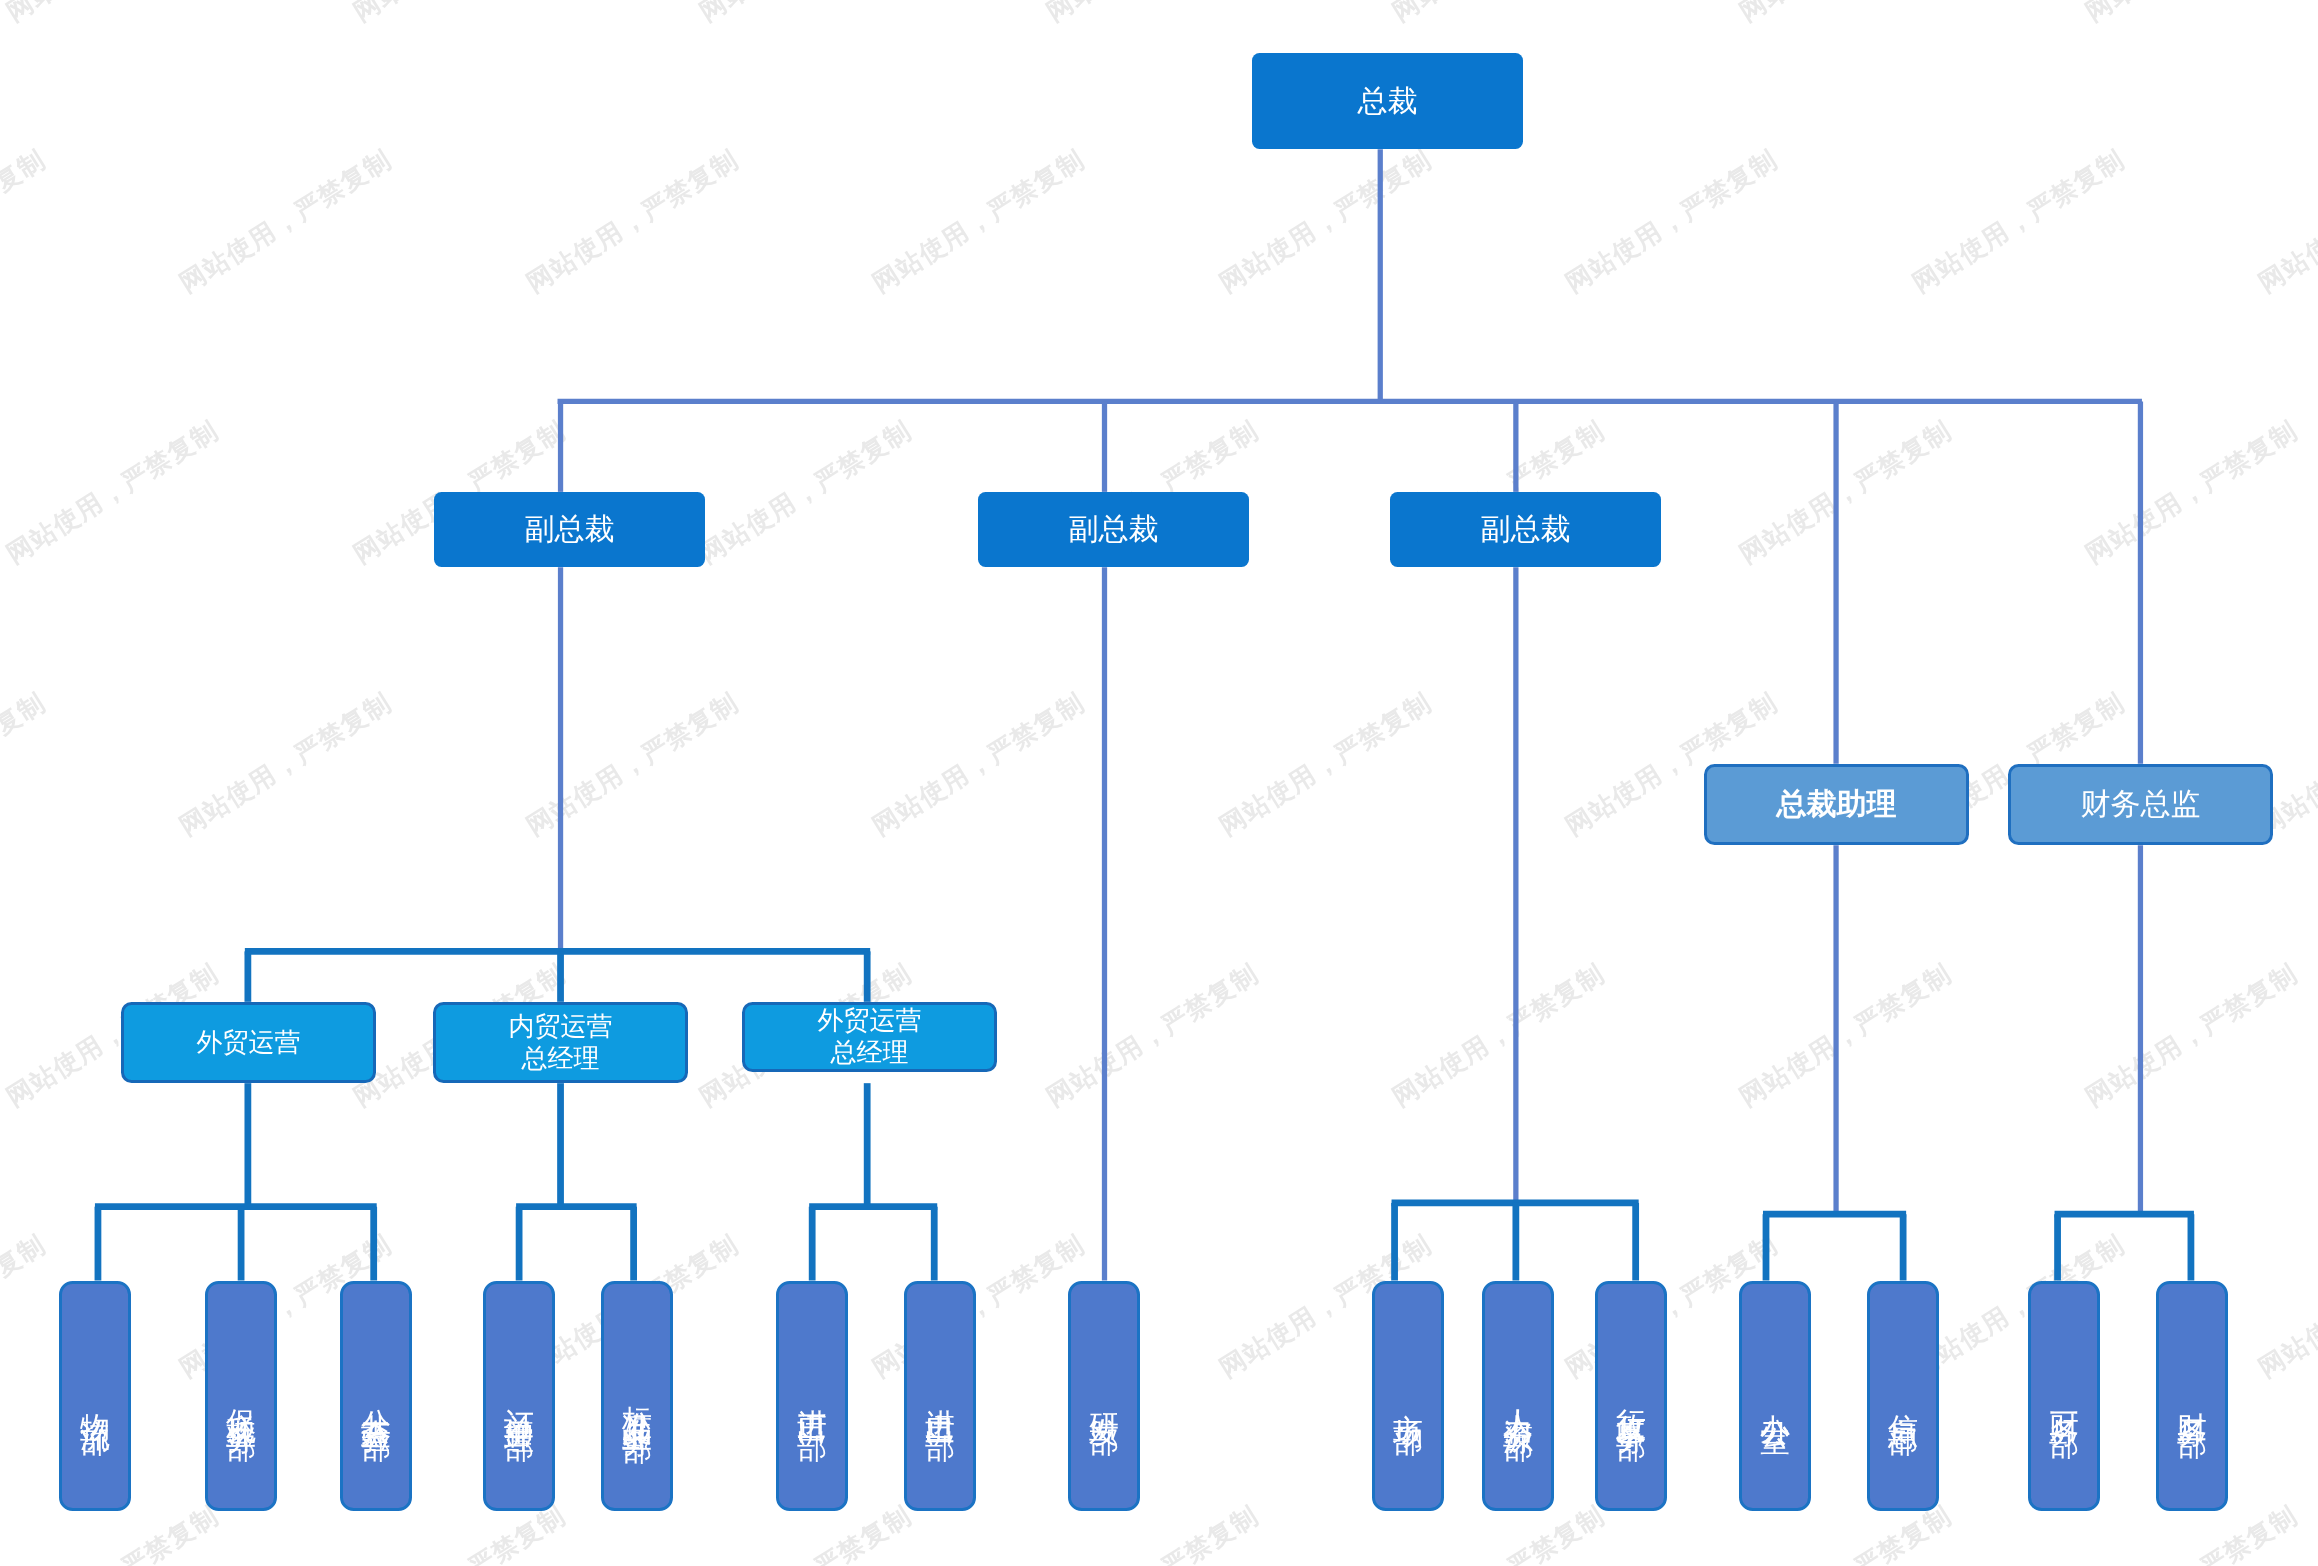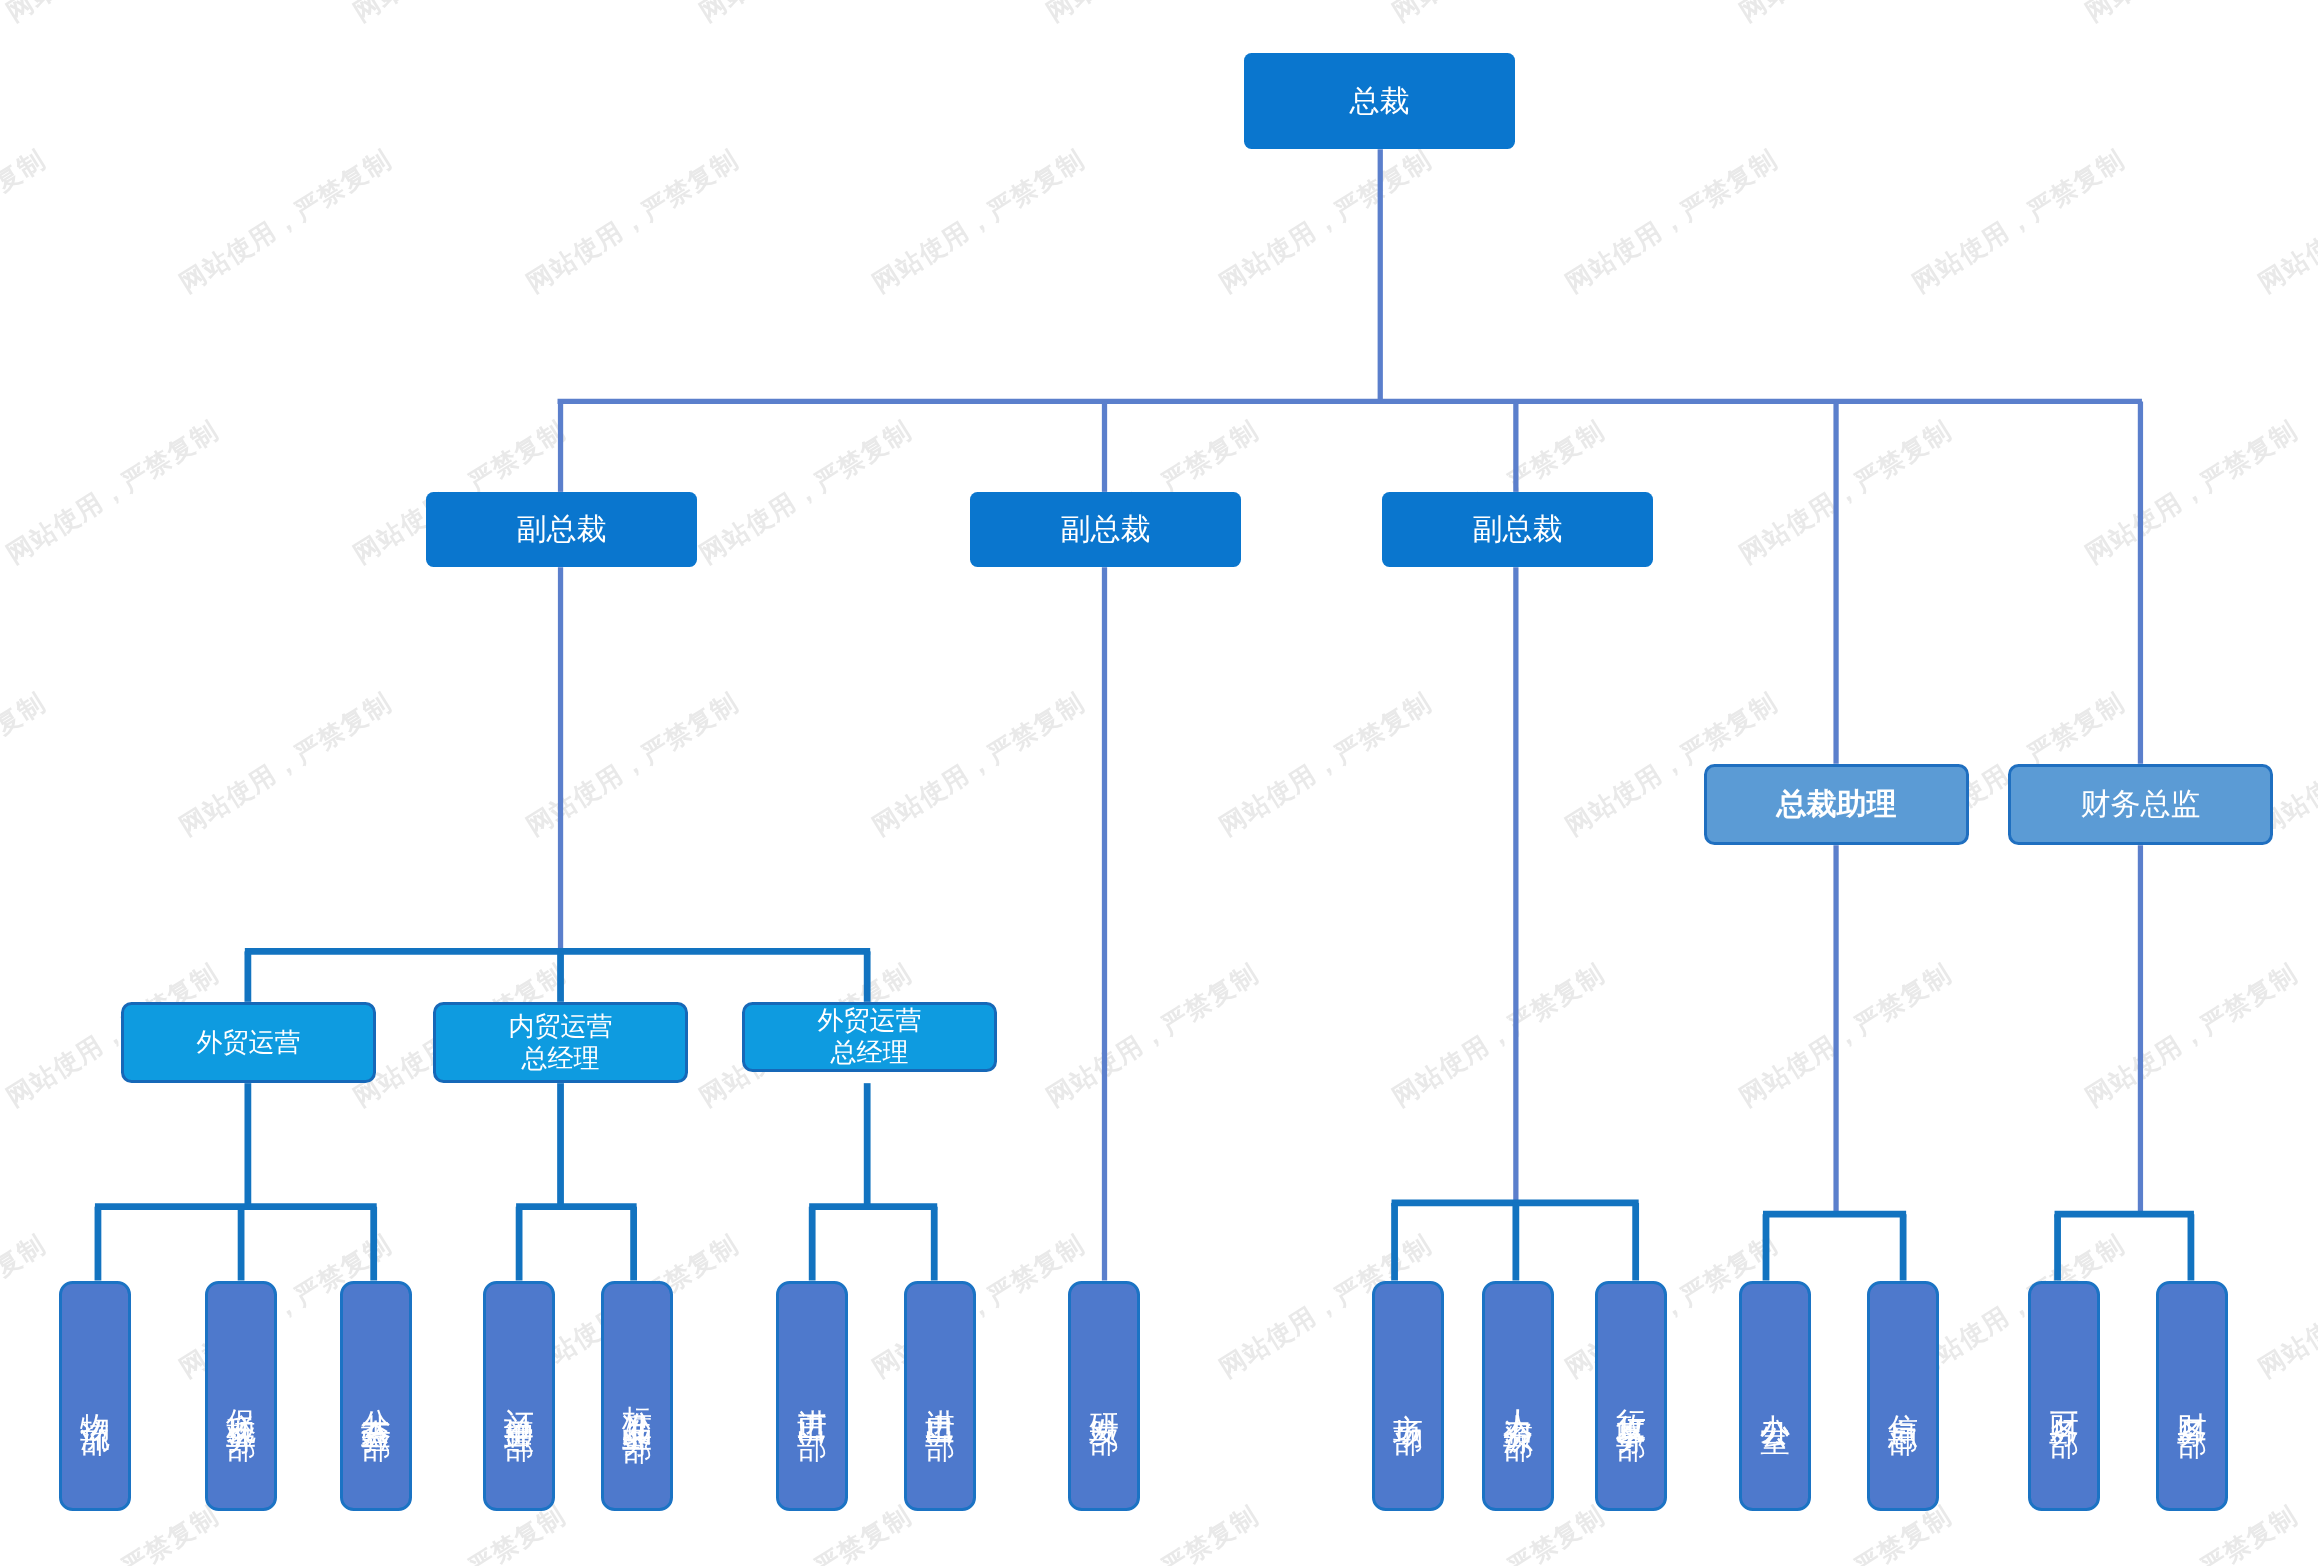--- a/index.html
+++ b/index.html
@@ -57,20 +57,21 @@
     border-radius: 10.5px;
     font-family: "DejaVu Sans", "Liberation Sans", sans-serif;
     line-height: 1.22;
     white-space: pre-line;
   }
   .node.exec {
     background: #0A76CE;
     border: none;
     font-size: 30px;
     border-radius: 7.5px;
+    margin-left: 8px;
   }
   .node.officer {
     background: #5B9BD5;
     border: 3px solid #1F6FC0;
     font-size: 30px;
     border-radius: 10.5px;
   }
   .node.manager {
     background: #0E9BE0;
     border: 3px solid #1668B8;

